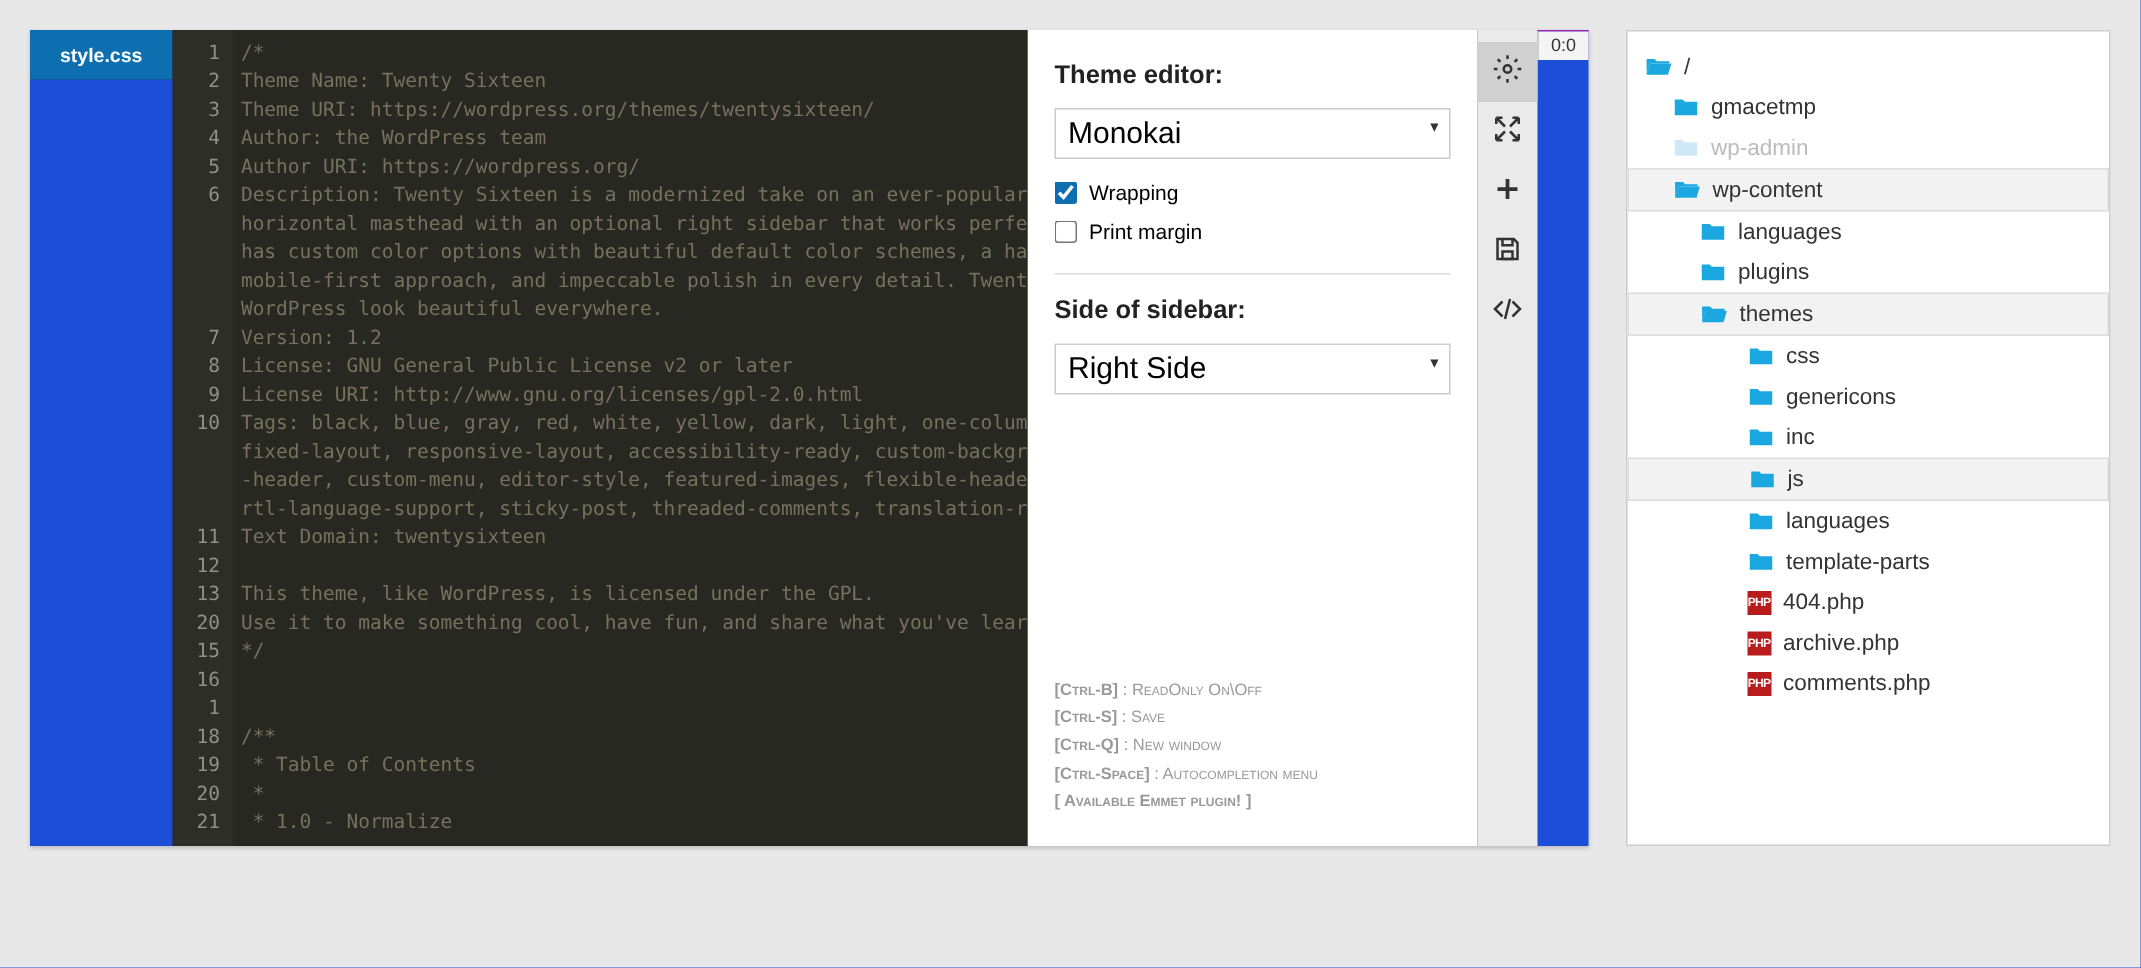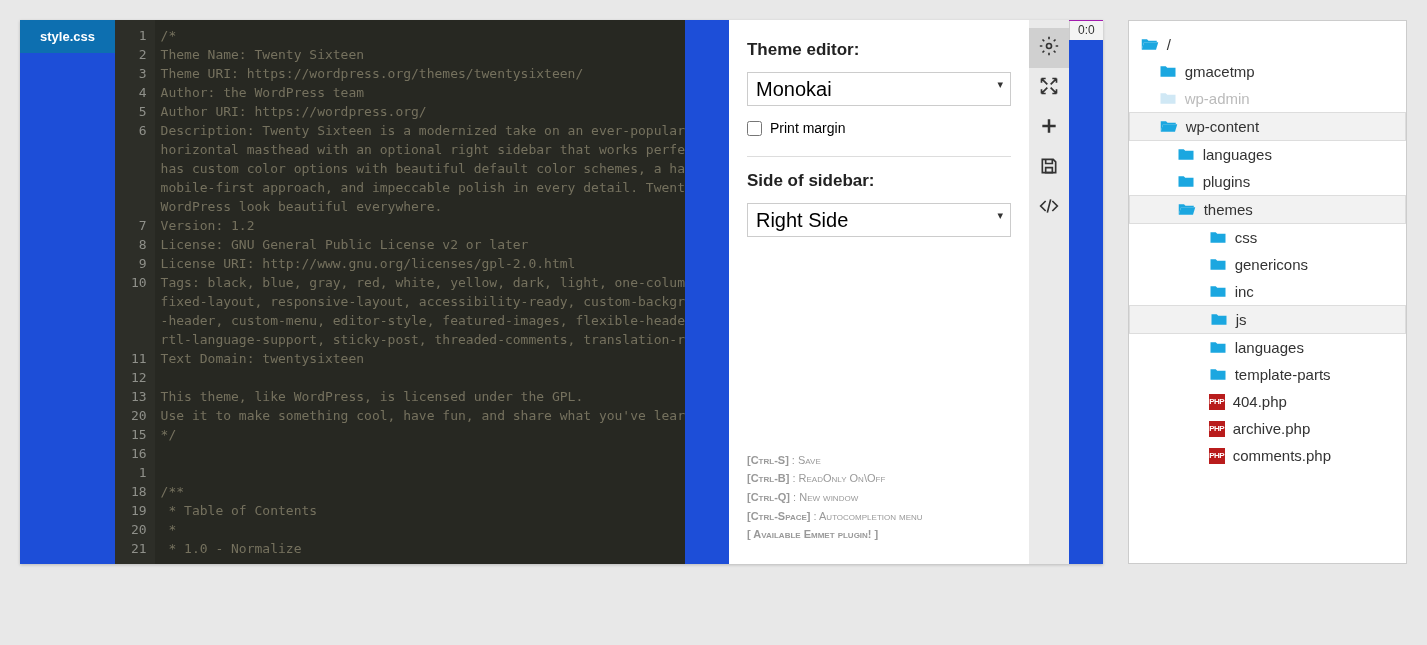--- a/index.html
+++ b/index.html
@@ -7,21 +7,21 @@
 .app { display: flex; gap: 25px; }
 .left-panel { flex: 1; background: #1d4ed8; display: flex; box-shadow: 0 1px 3px rgba(0,0,0,0.2); }
 .tab-bar { background: #1e2a35; height: 33px; display: flex; align-items: center; position: relative; }
 .tab { background: #0d6fb0; color: #fff; padding: 0 20px; height: 33px; display: flex; align-items: center; font-size: 13px; font-weight: bold; position: relative; }
 .tab::after { content:''; position:absolute; right:-10px; top:0; border-top:33px solid transparent; border-left:10px solid #0d6fb0; }
 .cursor-pos { position:absolute; right:135px; top:0; background:#fff; color:#333; width:45px; height:33px; display:flex; align-items:center; justify-content:center; font-size:13px; }
 .editor-body { display:flex; flex:1; min-height:0; }
 .code-area { flex:1; display:flex; background:#272822; overflow:hidden; position:relative; }
 .gutter { background:#2d2e28; color:#8f908a; font-family:Consolas,monospace; font-size:13px; text-align:right; padding:6px 8px 6px 16px; line-height:19px; user-select:none; }
 .code { flex:1; font-family:Consolas,monospace; font-size:13px; color:#75715e; padding:6px 0 6px 6px; line-height:19px; white-space:pre; overflow:hidden; }
-.settings-panel { width:300px; background:#fff; display:flex; flex-direction:column; padding:20px 18px; font-size:14px;margin-left:44px; }
+.settings-panel { width:300px; background:#fff; display:flex; flex-direction:column; padding:20px 18px; font-size:14px; }
 .settings-panel h3 { font-size:17px; font-weight:bold; margin-bottom:12px; color:#222; }
 .select-wrap { position:relative; margin-bottom:14px; }
 .select-wrap select { width:100%; padding:5px 8px; font-size:20px; border:1px solid #ccc; background:#fff; appearance:none; -webkit-appearance:none; }
 .select-wrap::after { content:'▾'; position:absolute; right:8px; top:6px; font-size:11px; color:#333; pointer-events:none; }
 .chk { display:flex; align-items:center; gap:8px; margin-bottom:10px; font-size:14px; }
 .chk input { width:15px; height:15px; accent-color:#0d6fb0; }
 .divider { border:none; border-top:1px solid #ddd; margin:10px 0 14px 0; }
 .shortcuts { margin-top:auto; font-size:11px; color:#999; line-height:1.7; }
 .shortcuts .row { font-variant:small-caps; }
 .shortcuts b { font-weight:bold; }
@@ -112,31 +112,35 @@
  * Table of Contents
  *
  * 1.0 - Normalize</div>
       </div>
       <div class="settings-panel">
         <h3>Theme editor:</h3>
         <div class="select-wrap">
           <select><option>Monokai</option></select>
         </div>
         <label class="chk">
+          <input type="checkbox" id="chk1" checked="" style="">
+          <span>Wrapping</span>
+        </label>
+        <label class="chk">
           <input type="checkbox" id="chk2" style="">
           <span>Print margin</span>
         </label>
         <hr class="divider">
         <h3>Side of sidebar:</h3>
         <div class="select-wrap">
           <select><option>Right Side</option></select>
         </div>
         <div class="shortcuts" id="shortcuts">
+            <div class="row"><b>[Ctrl-B]</b> : ReadOnly On\Off</div>
             <div class="row"><b>[Ctrl-S]</b> : Save</div>
-            <div class="row"><b>[Ctrl-B]</b> : ReadOnly On\Off</div>
             <div class="row"><b>[Ctrl-Q]</b> : New window</div>
             <div class="row"><b>[Ctrl-Space]</b> : Autocompletion menu</div>
             <div class="row"><b>[ Available Emmet plugin! ]</b></div>
           </div>
       </div>
       <div class="tool-col">
         <div class="tool-btn active">
             <span><svg viewBox="0 0 24 24">
                 <circle cx="12" cy="12" r="3"></circle>
                 <path d="M12 1v3M12 20v3M4.2 4.2l2.1 2.1M17.7 17.7l2.1 2.1M1 12h3M20 12h3M4.2 19.8l2.1-2.1M17.7 6.3l2.1-2.1"></path>

